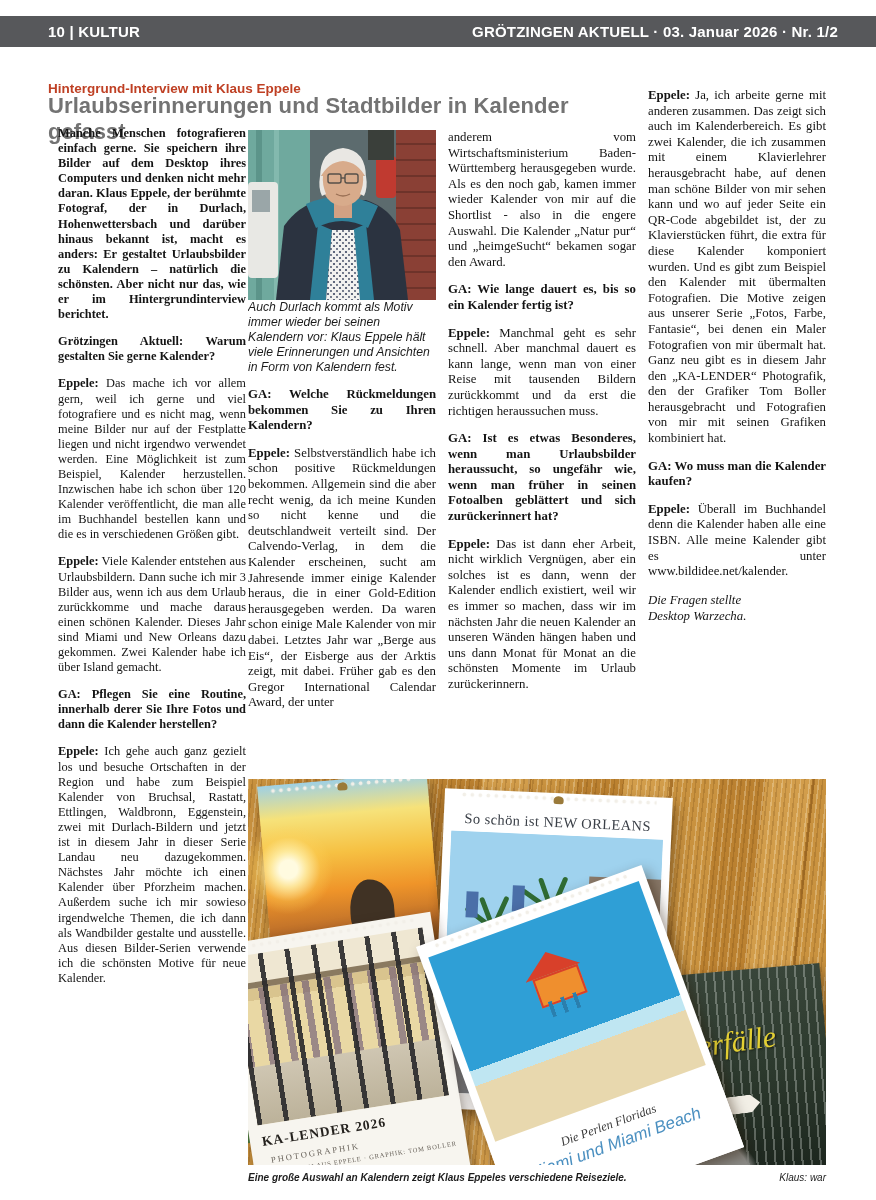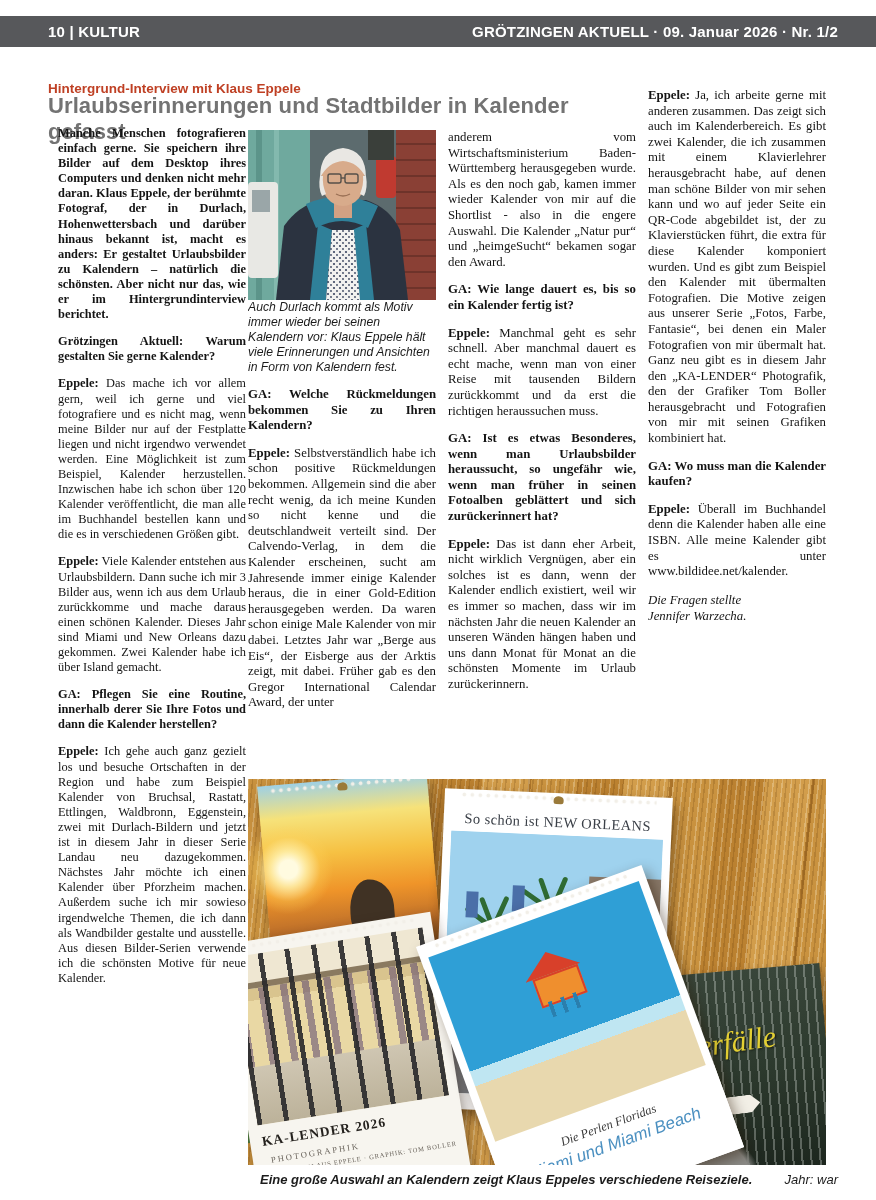--- a/index.html
+++ b/index.html
@@ -127,31 +127,31 @@
     font-weight:bold;font-size:10.5px;line-height:18px;transform:rotate(-2deg);
     clip-path:polygon(0 50%, 5% 0, 95% 0, 100% 50%, 95% 100%, 5% 100%);}
   .is-year{position:absolute;left:50%;top:150px;width:80px;margin-left:-40px;text-align:center;
     font-family:"Liberation Serif",serif;font-weight:bold;font-size:13px;color:#c9b62e;transform:rotate(-2deg);}
   
   .green-edge{position:absolute;left:-8px;bottom:28px;width:70px;height:40px;transform:rotate(-12deg);
     background:#4a7a3e;z-index:0;}
   
   .big-caption{
     position:absolute;left:248px;top:1172px;width:578px;
-    font-family:"Liberation Sans",sans-serif;font-style:italic;font-size:13px;color:#1c1c1c;
-    display:flex;justify-content:space-between;margin-left:12px;
+    font-family:"Liberation Sans",sans-serif;font-style:italic;font-size:10px;color:#1c1c1c;
+    display:flex;justify-content:space-between;
   }
   .big-caption .main{font-weight:bold;}
 </style>
 </head>
 <body>
 
 <div class="masthead">
   <span>10  |  KULTUR</span>
-  <span>GRÖTZINGEN AKTUELL · 09. Januar 2026 · Nr. 1/2</span>
+  <span>GRÖTZINGEN AKTUELL · 03. Januar 2026 · Nr. 1/2</span>
 </div>
 
 <div class="kicker">Hintergrund-Interview mit Klaus Eppele</div>
 <div class="headline">Urlaubserinnerungen und Stadtbilder in Kalender gefasst</div>
 
 <div class="col" id="col1">
   <p class="lead">Manche Menschen fotografieren einfach gerne. Sie speichern ihre Bilder auf dem Desktop ihres Computers und denken nicht mehr daran. Klaus Eppele, der berühmte Fotograf, der in Durlach, Hohenwettersbach und darüber hinaus bekannt ist, macht es anders: Er gestaltet Urlaubsbilder zu Kalendern – natürlich die schönsten. Aber nicht nur das, wie er im Hintergrundinterview berichtet.</p>
   <p class="q">Grötzingen Aktuell: Warum gestalten Sie gerne Kalender?</p>
   <p class="ans"><span class="b">Eppele:</span> <span>Das mache ich vor allem gern, weil ich gerne und viel fotografiere und es nicht mag, wenn meine Bilder nur auf der Festplatte liegen und nicht irgendwo verwendet werden. Eine Möglichkeit ist zum Beispiel, Kalender herzustellen. Inzwischen habe ich schon über 120 Kalender veröffentlicht, die man alle im Buchhandel bestellen kann und die es in verschiedenen Größen gibt.</span></p>
   <p class="ans"><span class="b">Eppele:</span> <span>Viele Kalender entstehen aus Urlaubsbildern. Dann suche ich mir 3 Bilder aus, wenn ich aus dem Urlaub zurückkomme und mache daraus einen schönen Kalender. Dieses Jahr sind Miami und New Orleans dazu gekommen. Zwei Kalender habe ich über Island gemacht.</span></p>
@@ -207,32 +207,32 @@
     <path d="M88,64 Q95,68 102,64" fill="none" stroke="#9a7055" stroke-width="1.4"></path>
   </svg>
   <p class="portrait-caption">Auch Durlach kommt als Motiv immer wieder bei seinen Kalendern vor: Klaus Eppele hält viele Erinnerungen und Ansichten in Form von Kalendern fest.</p>
   <p class="q">GA: Welche Rückmeldungen bekommen Sie zu Ihren Kalendern?</p>
   <p class="ans"><span class="b">Eppele:</span> <span>Selbstverständlich habe ich schon positive Rückmeldungen bekommen. Allgemein sind die aber recht wenig, da ich meine Kunden so nicht kenne und die deutschlandweit verteilt sind. Der Calvendo-Verlag, in dem die Kalender erscheinen, sucht am Jahresende immer einige Kalender heraus, die in einer Gold-Edition herausgegeben werden. Da waren schon einige Male Kalender von mir dabei. Letztes Jahr war „Berge aus Eis“, der Eisberge aus der Arktis zeigt, mit dabei. Früher gab es den Gregor International Calendar Award, der unter</span></p>
 </div>
 
 <div class="col" id="col3">
   <p>anderem vom Wirtschaftsministerium Baden-Württemberg herausgegeben wurde. Als es den noch gab, kamen immer wieder Kalender von mir auf die Shortlist - also in die engere Auswahl. Die Kalender „Natur pur“ und „heimgeSucht“ bekamen sogar den Award.</p>
   <p class="q">GA: Wie lange dauert es, bis so ein Kalender fertig ist?</p>
-  <p class="ans"><span class="b">Eppele:</span> <span>Manchmal geht es sehr schnell. Aber manchmal dauert es echt mache, wenn man von einer Reise mit tausenden Bildern zurückkommt und da erst die richtigen heraussuchen muss.</span></p>
+  <p class="ans"><span class="b">Eppele:</span> <span>Manchmal geht es sehr schnell. Aber manchmal dauert es kann lange, wenn man von einer Reise mit tausenden Bildern zurückkommt und da erst die richtigen heraussuchen muss.</span></p>
   <p class="q">GA: Ist es etwas Besonderes, wenn man Urlaubsbilder heraussucht, so ungefähr wie, wenn man früher in seinen Fotoalben geblättert und sich zurückerinnert hat?</p>
   <p class="ans"><span class="b">Eppele:</span> <span>Das ist dann eher Arbeit, nicht wirklich Vergnügen, aber ein solches ist es dann, wenn der Kalender endlich existiert, weil wir es immer so machen, dass wir im nächsten Jahr die neuen Kalender an unseren Wänden hängen haben und uns dann Monat für Monat an die schönsten Momente im Urlaub zurückerinnern.</span></p>
 </div>
 
 <div class="col" id="col4">
   <p class="ans"><span class="b">Eppele:</span> <span>Ja, ich arbeite gerne mit anderen zusammen. Das zeigt sich auch im Kalenderbereich. Es gibt zwei Kalender, die ich zusammen mit einem Klavierlehrer herausgebracht habe, auf denen man schöne Bilder von mir sehen kann und wo auf jeder Seite ein QR-Code abgebildet ist, der zu Klavierstücken führt, die extra für diese Kalender komponiert wurden. Und es gibt zum Beispiel den Kalender mit übermalten Fotografien. Die Motive zeigen aus unserer Serie „Fotos, Farbe, Fantasie“, bei denen ein Maler Fotografien von mir übermalt hat. Ganz neu gibt es in diesem Jahr den „KA-LENDER“ Photografik, den der Grafiker Tom Boller herausgebracht und Fotografien von mir mit seinen Grafiken kombiniert hat.</span></p>
   <p class="q">GA: Wo muss man die Kalender kaufen?</p>
   <p class="ans"><span class="b">Eppele:</span> <span>Überall im Buchhandel denn die Kalender haben alle eine ISBN. Alle meine Kalender gibt es unter www.bildidee.net/kalender.</span></p>
   <div class="credit">
     <div>Die Fragen stellte</div>
-    <div>Jennifer Warzecha.</div>
+    <div>Desktop Warzecha.</div>
   </div>
 </div>
 
 <div class="big-photo">
   <div class="green-edge"></div>
 
   <div class="cal cal-su">
     <div class="spiral"></div>
     <div class="hanger"></div>
     <div class="su-sun"></div>
@@ -320,14 +320,14 @@
     </div>
     <div class="mi-band">
       <div class="mi-script">Die Perlen Floridas</div>
       <div class="mi-title">Miami und Miami Beach</div>
     </div>
   </div>
 </div>
 
 <div class="big-caption">
   <span class="main">Eine große Auswahl an Kalendern zeigt Klaus Eppeles verschiedene Reiseziele.</span>
-  <span>Jahr: war</span>
+  <span>Klaus: war</span>
 </div>
 
 </body></html>

